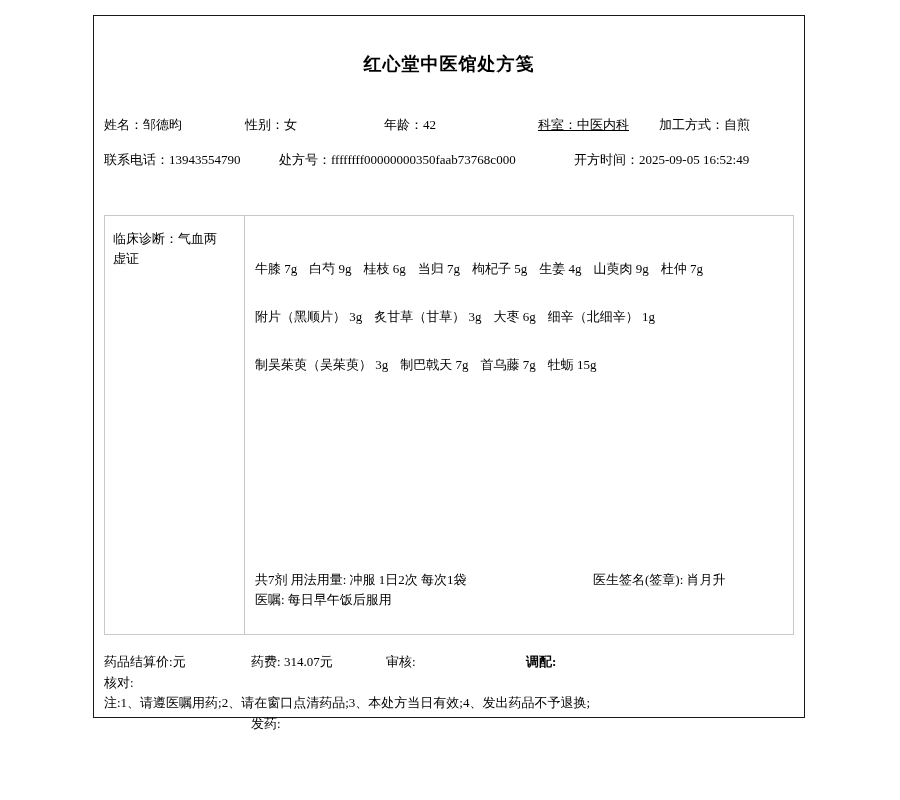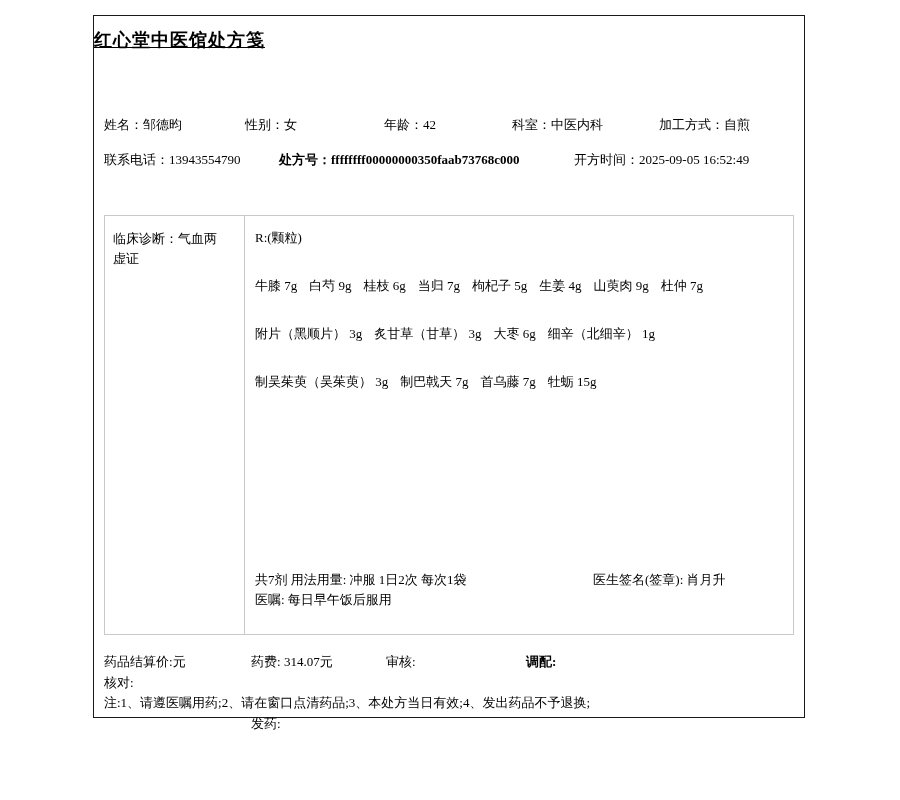--- a/index.html
+++ b/index.html
@@ -20,27 +20,27 @@
     left: 93px;
     top: 15px;
     width: 712px;
     height: 703px;
     border: 1px solid #1a1a1a;
     background: #ffffff;
     box-sizing: border-box;
   }
   .title {
     position: absolute;
-    top: 12px;
+    top: 36px;
     left: 0;
     width: 100%;
+    text-align: center;
     font-size: 18px;
     font-weight: bold;
     letter-spacing: 1px;
-    text-decoration: underline;
   }
   .field {
     position: absolute;
     white-space: nowrap;
     line-height: 17px;
   }
   .main-box {
     position: absolute;
     left: 10px;
     top: 199px;
@@ -106,31 +106,30 @@
 </head>
 <body>
 
 <div class="sheet">
 
   <div class="title">红心堂中医馆处方笺</div>
 
   <span class="field" style="left:10px; top:100px;"><span>姓名：</span><span>邹德昀</span></span>
   <span class="field" style="left:151px; top:100px;"><span>性别：</span><span>女</span></span>
   <span class="field" style="left:290px; top:100px;"><span>年龄：</span><span>42</span></span>
-  <span class="field" style="left:418px; top:100px;"><span>科室：</span><span>中医内科</span></span>
+  <span class="field" style="left:444px; top:100px;text-decoration:underline;"><span>科室：</span><span>中医内科</span></span>
   <span class="field" style="left:565px; top:100px;"><span>加工方式：</span><span>自煎</span></span>
 
   <span class="field" style="left:10px; top:135px;"><span>联系电话：</span><span>13943554790</span></span>
-  <span class="field" style="left:185px; top:135px;font-weight:bold;"><span>处方号：</span><span>ffffffff00000000350faab73768c000</span></span>
+  <span class="field" style="left:185px; top:135px;"><span>处方号：</span><span>ffffffff00000000350faab73768c000</span></span>
   <span class="field" style="left:480px; top:135px;"><span>开方时间：</span><span>2025-09-05 16:52:49</span></span>
 
   <div class="main-box">
     <div class="diag-col">临床诊断：气血两虚证</div>
     <div class="rx-col">
-      <div class="rx-header">R:(颗粒)</div>
       <div id="med-lines">
           <div class="med-line"><span class="med-item">牛膝 7g</span><span class="med-item">白芍 9g</span><span class="med-item">桂枝 6g</span><span class="med-item">当归 7g</span><span class="med-item">枸杞子 5g</span><span class="med-item">生姜 4g</span><span class="med-item">山萸肉 9g</span><span class="med-item">杜仲 7g</span></div>
           <div class="med-line"><span class="med-item">附片（黑顺片） 3g</span><span class="med-item">炙甘草（甘草） 3g</span><span class="med-item">大枣 6g</span><span class="med-item">细辛（北细辛） 1g</span></div>
           <div class="med-line"><span class="med-item">制吴茱萸（吴茱萸） 3g</span><span class="med-item">制巴戟天 7g</span><span class="med-item">首乌藤 7g</span><span class="med-item">牡蛎 15g</span></div>
         </div>
       <div class="rx-usage">共7剂 用法用量: 冲服 1日2次 每次1袋</div>
       <div class="rx-remark">医嘱: 每日早午饭后服用</div>
       <div class="rx-doctor"><span>医生签名(签章): </span><span>肖月升</span></div>
     </div>
   </div>

